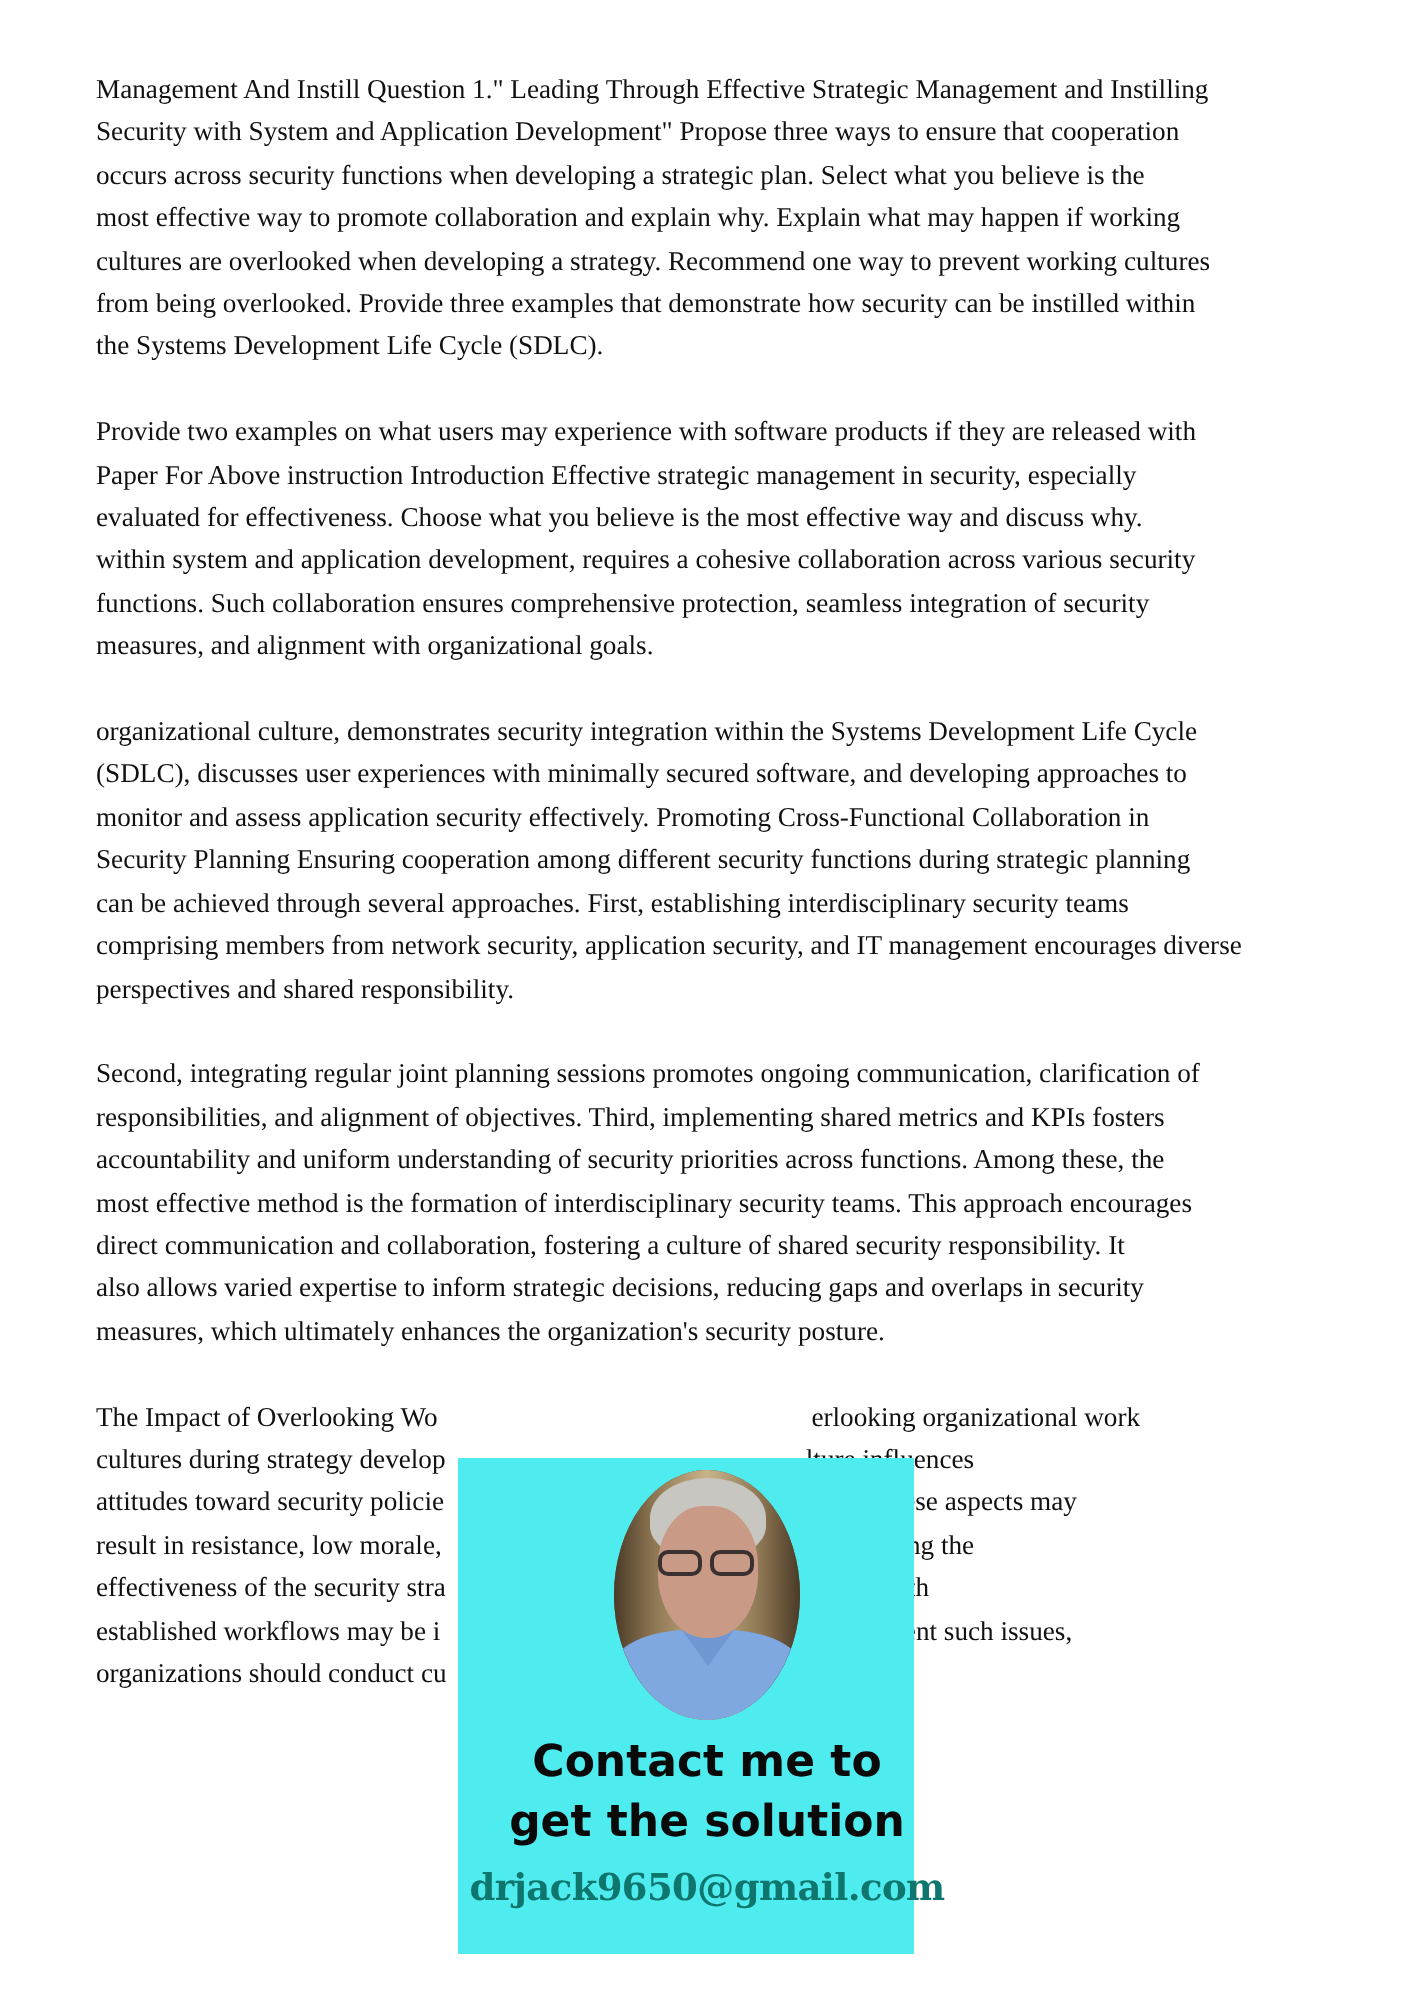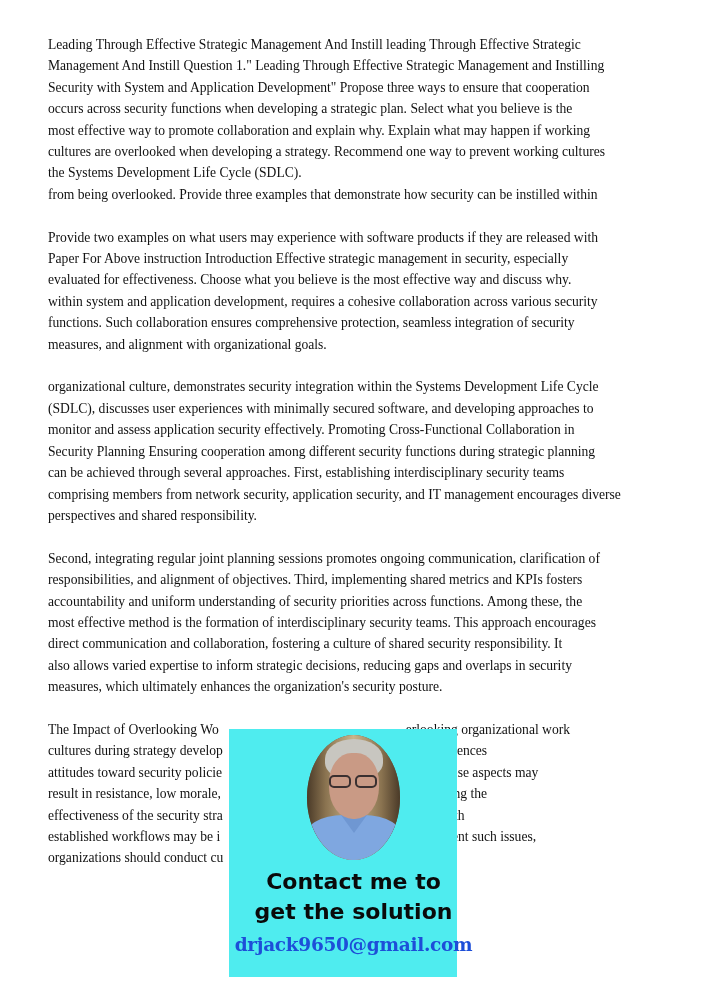--- a/index.html
+++ b/index.html
@@ -29,36 +29,35 @@
   .avatar .shirt { position:absolute; left:-4px; top:80px; width:101px; height:60px; border-radius:40% 40% 0 0; background:#7fa7e0; }
   .avatar .collar { position:absolute; left:34px; top:80px; width:26px; height:18px; background:#6f97d2; clip-path: polygon(0 0,50% 100%,100% 0); }
   .promo-title {
     position: absolute; left: 0; top: 138px; width: 249px; text-align: center;
     font-family: "DejaVu Sans", sans-serif; font-weight: bold; font-size: 22px; line-height: 30px;
     color: #0a0a0a;
   }
   .promo-email {
     position: absolute; left: 0; top: 203px; width: 249px; text-align: center;
     font-family: "DejaVu Serif", serif; font-weight: bold; font-size: 18.5px; line-height: 26px;
-    color: #1d4ed8; letter-spacing: -0.3px;
+    color: #0f766e; letter-spacing: -0.3px;
   }
 </style>
 </head>
 <body>
 
 <div class="page">
   <p class="para">
-    <span class="line">Leading Through Effective Strategic Management And Instill leading Through Effective Strategic</span>
     <span class="line">Management And Instill Question 1." Leading Through Effective Strategic Management and Instilling</span>
     <span class="line">Security with System and Application Development" Propose three ways to ensure that cooperation</span>
     <span class="line">occurs across security functions when developing a strategic plan. Select what you believe is the</span>
     <span class="line">most effective way to promote collaboration and explain why. Explain what may happen if working</span>
     <span class="line">cultures are overlooked when developing a strategy. Recommend one way to prevent working cultures</span>
+    <span class="line">from being overlooked. Provide three examples that demonstrate how security can be instilled within</span>
     <span class="line">the Systems Development Life Cycle (SDLC).</span>
-    <span class="line">from being overlooked. Provide three examples that demonstrate how security can be instilled within</span>
   </p>
   <p class="para">
     <span class="line">Provide two examples on what users may experience with software products if they are released with</span>
     <span class="line">Paper For Above instruction Introduction Effective strategic management in security, especially</span>
     <span class="line">evaluated for effectiveness. Choose what you believe is the most effective way and discuss why.</span>
     <span class="line">within system and application development, requires a cohesive collaboration across various security</span>
     <span class="line">functions. Such collaboration ensures comprehensive protection, seamless integration of security</span>
     <span class="line">measures, and alignment with organizational goals.</span>
   </p>
   <p class="para">

